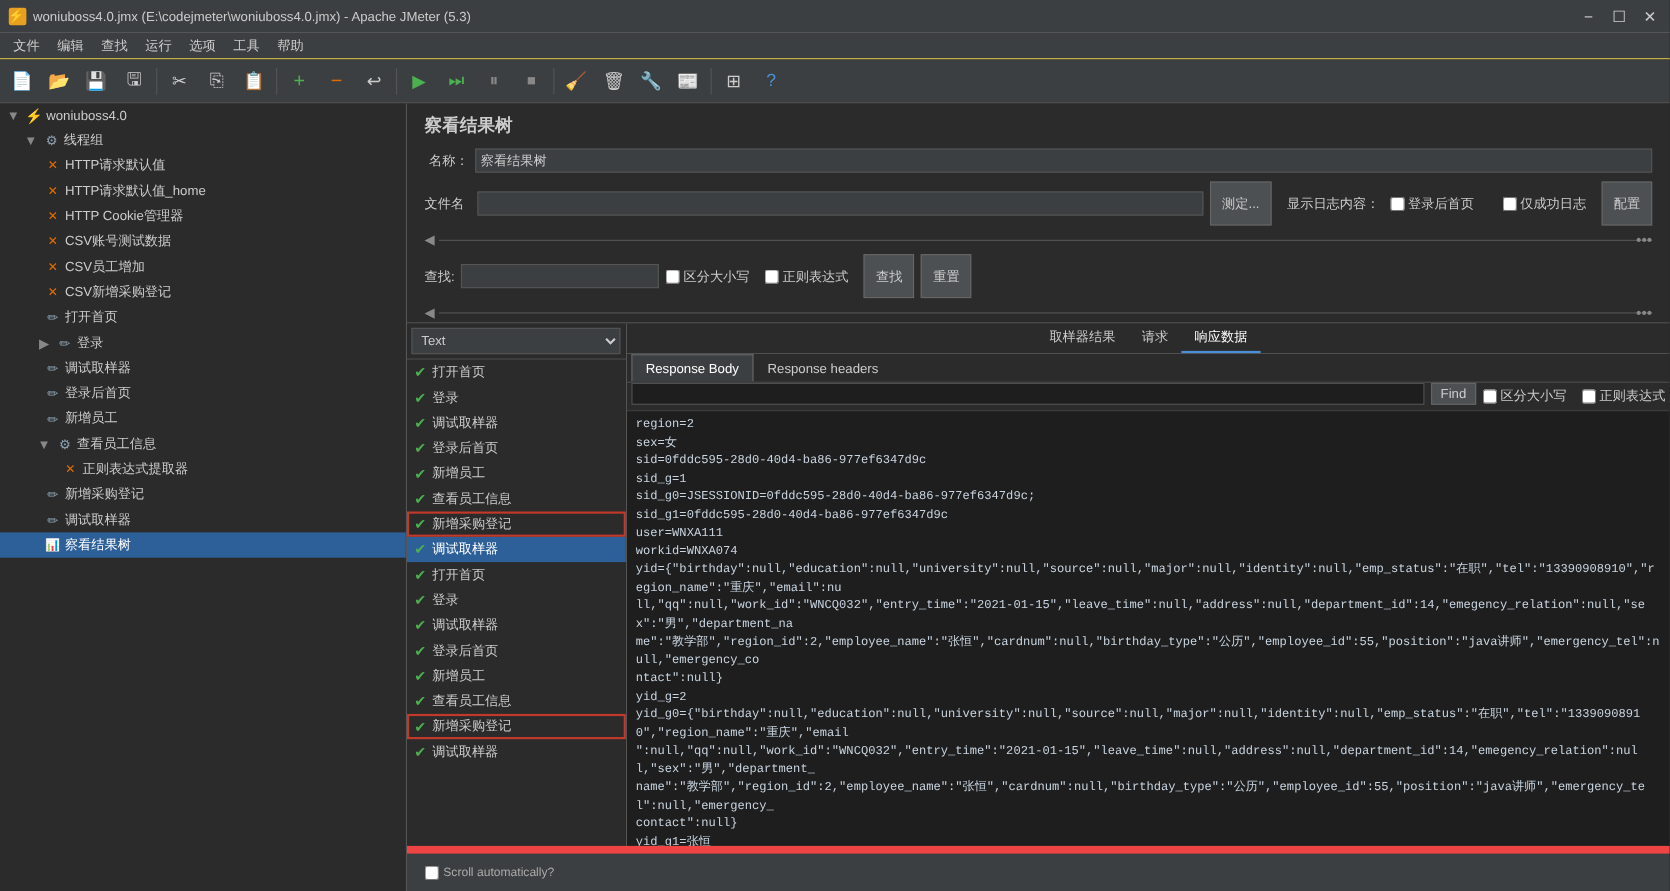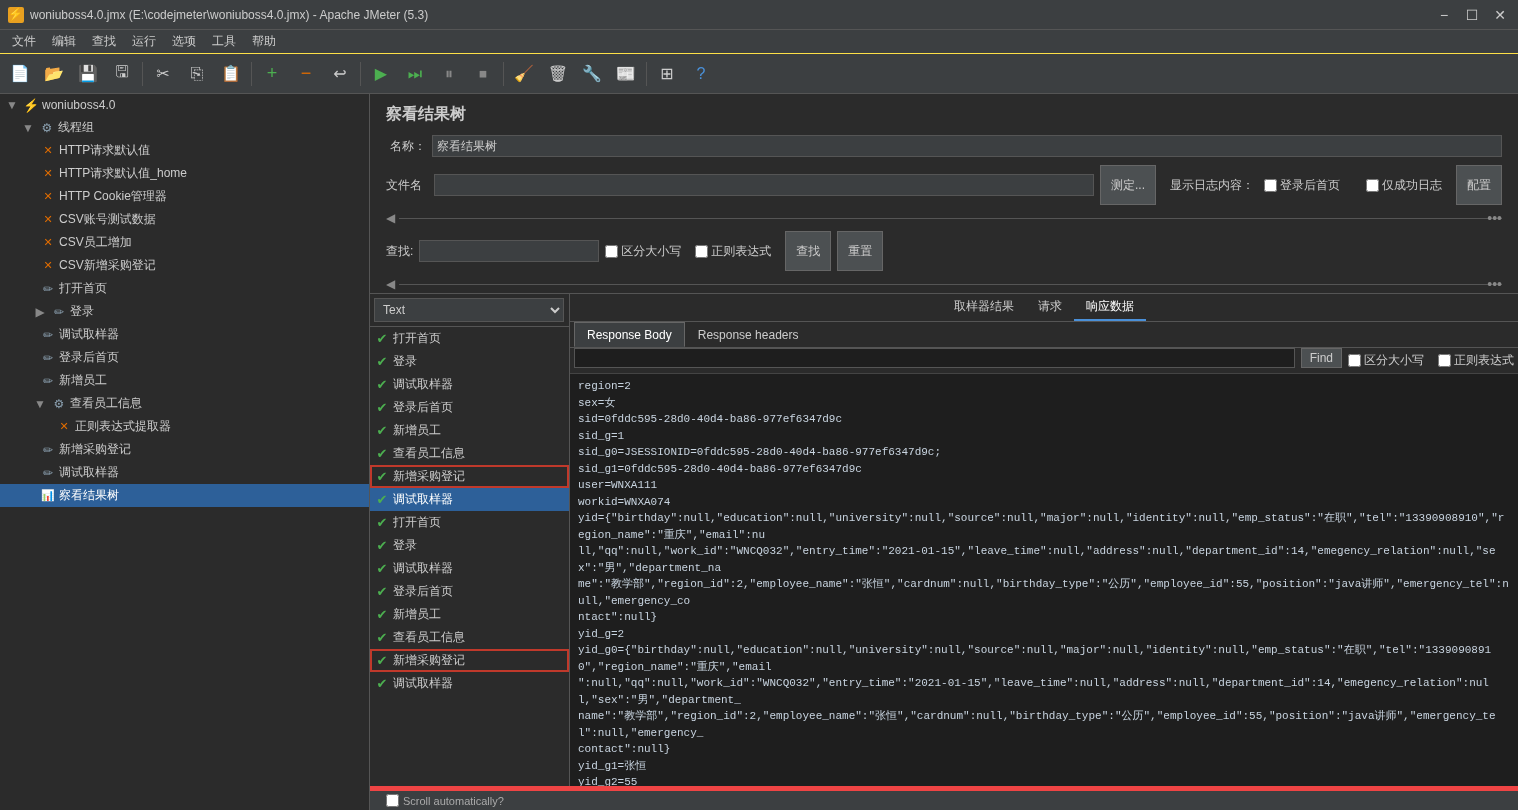--- a/index.html
+++ b/index.html
@@ -325,23 +325,23 @@
       font-size: 11px;
       padding: 4px 8px;
       overflow-y: auto;
       overflow-x: auto;
       white-space: pre-wrap;
       word-break: break-all;
       line-height: 1.5;
     }
 
     .bottom-bar {
-      height: 24px;
-      background: #3c3f41;
-      border-top: 5px solid #ef4444;
+      height: 41px;
+      background: #3c3f41;
+      border-top: 7px solid #ef4444;
       display: flex;
       align-items: center;
       padding: 0 16px;
       gap: 8px;
       font-size: 11px;
       color: #aaa;
     }
 
     
     .tb-icon { font-size: 16px; }

